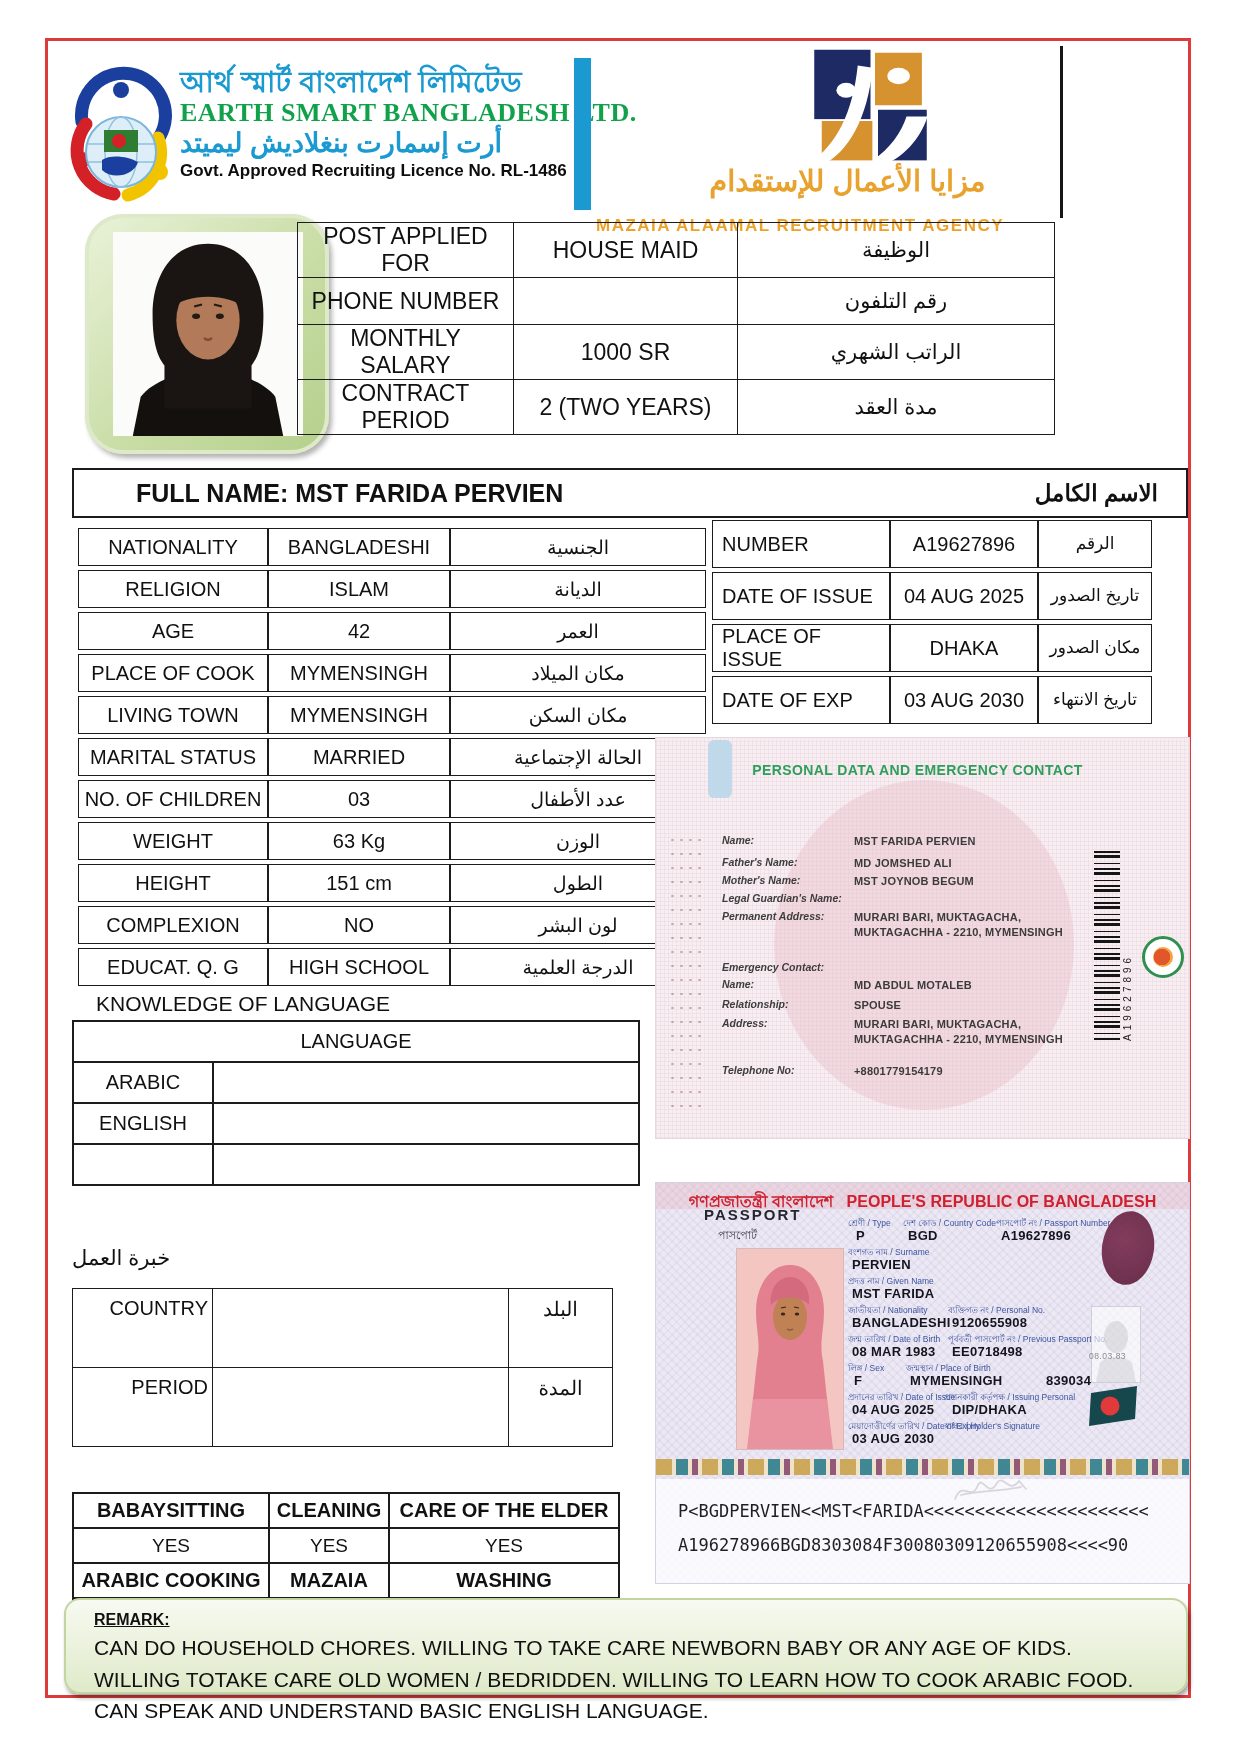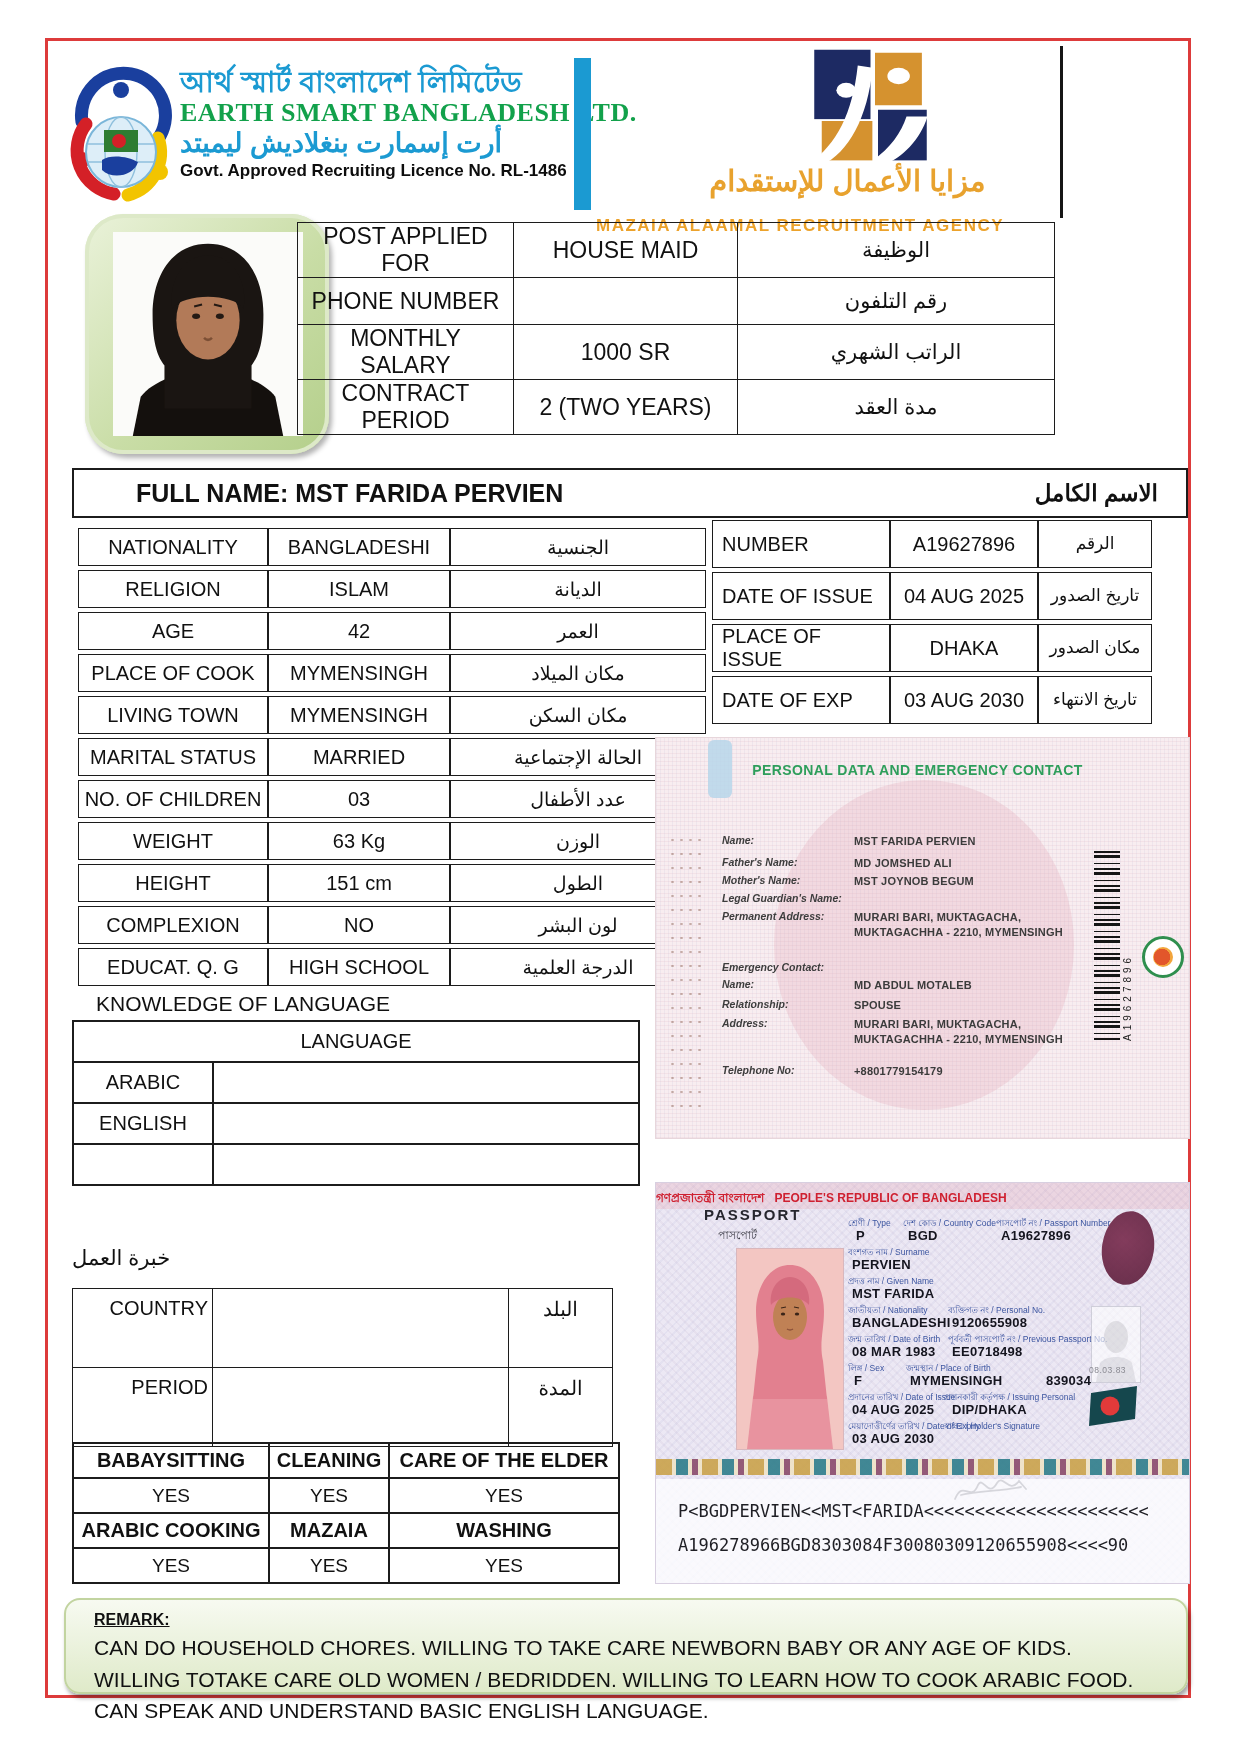--- a/index.html
+++ b/index.html
@@ -43,21 +43,21 @@
   .pass-table td{height:46px;font-size:20px;}
   .pass-table td.lbl{text-align:left;padding-left:9px;}
   .pass-table td.ar{font-size:17px;line-height:1.15;}
   .lang-title{position:absolute;left:96px;top:992px;font-size:21px;}
   .lang-table{position:absolute;left:72px;top:1020px;width:566px;table-layout:fixed;}
   .lang-table td{height:39px;font-size:20px;border-width:2px;}
   .exp-title{position:absolute;left:72px;top:1246px;width:545px;text-align:left;font-size:21px;font-weight:normal;}
   .exp-table{position:absolute;left:72px;top:1288px;width:540px;table-layout:fixed;}
   .exp-table td{height:70px;font-size:20px;vertical-align:top;padding-top:8px;}
   .exp-table td.lbl{text-align:right;padding-left:10px;}
-  .skills-table{position:absolute;left:72px;top:1442px;width:546px;table-layout:fixed;}
+  .skills-table{position:absolute;left:72px;top:1492px;width:546px;table-layout:fixed;}
   .skills-table td{height:33px;font-size:19px;border-width:2px;}
   .skills-table tr.hd td{font-weight:bold;font-size:20px;}
   
   .remark{position:absolute;left:64px;top:1598px;width:1124px;height:96px;border-radius:16px;
         background:linear-gradient(#f7faf1,#dfeac9);border:2px solid #c2d4a0;
         box-shadow:2px 4px 4px rgba(0,0,0,.35);padding:11px 28px;box-sizing:border-box;}
   .remark-title{font-size:16px;font-weight:bold;text-decoration:underline;}
   .remark-text{font-size:21px;line-height:1.5;margin-top:3px;}
   
   .pdata{position:absolute;left:655px;top:737px;width:533px;height:400px;background:#f8edf0;
@@ -81,31 +81,31 @@
   .pemblem{position:absolute;left:486px;top:198px;width:42px;height:42px;border-radius:50%;
         border:3px solid #2f8f4e;background:#fff;box-sizing:border-box;}
   .pemblem::after{content:"";position:absolute;left:8px;top:8px;width:20px;height:20px;border-radius:50%;
         background:radial-gradient(circle at 45% 50%,#e2562b 0 55%,#f2a53c 56% 80%,transparent 81%);}
   
   .bio{position:absolute;left:655px;top:1182px;width:533px;height:400px;background:#ece8f4;
         background-image:repeating-linear-gradient(45deg,rgba(150,120,160,.07) 0 2px,transparent 2px 6px),
                          repeating-linear-gradient(-45deg,rgba(120,130,190,.07) 0 2px,transparent 2px 6px);
         border:1px solid #d8cfe0;overflow:hidden;}
   .bio-redband{position:absolute;left:0;top:0;right:0;height:26px;background:rgba(230,120,130,.16);}
-  .bio-header{position:absolute;left:0;right:0;top:6px;color:#cf2030;font-weight:bold;font-size:12px;white-space:nowrap;}
+  .bio-header{position:absolute;left:0;right:0;top:6px;text-align:center;color:#cf2030;font-weight:bold;font-size:16px;white-space:nowrap;}
   .bio-passport{position:absolute;left:48px;top:23px;font-size:15px;letter-spacing:2px;color:#26262e;font-weight:bold;}
   .bio-passport-bn{position:absolute;left:62px;top:44px;font-size:11px;color:#3a3a44;}
   .bio-photo{position:absolute;left:80px;top:65px;width:106px;height:200px;border:1px solid #d8b7bd;}
   .bl{position:absolute;font-size:8.5px;color:#3c55a0;white-space:nowrap;}
   .bv{position:absolute;font-size:13px;font-weight:bold;color:#14141e;white-space:nowrap;letter-spacing:.3px;}
   .bio-oval{position:absolute;left:446px;top:28px;width:52px;height:74px;border-radius:50%;
         background:radial-gradient(circle at 40% 40%,#7a2d4f,#5c1f3c);transform:rotate(8deg);opacity:.92;}
   .bio-ghost{position:absolute;left:435px;top:123px;width:48px;height:75px;background:rgba(255,255,255,.6);
         border:1px solid rgba(150,150,170,.4);}
-  .bio-ghost-date{position:absolute;left:433px;top:182px;font-size:8.5px;color:#8a8a92;letter-spacing:.5px;}
+  .bio-ghost-date{position:absolute;left:433px;top:168px;font-size:8.5px;color:#8a8a92;letter-spacing:.5px;}
   .bio-flag{position:absolute;left:433px;top:203px;width:50px;height:40px;}
   .bio-band{position:absolute;left:0;right:0;top:276px;height:16px;
         background:repeating-linear-gradient(90deg,#caa24a 0 16px,#efe3c6 16px 20px,#2e7d8a 20px 32px,#efe3c6 32px 36px,#8a4a6a 36px 42px,#efe3c6 42px 46px);opacity:.9;}
   .bio-mrz-strip{position:absolute;left:0;right:0;top:296px;height:104px;background:rgba(252,252,255,.82);}
   .mrz{position:absolute;left:22px;font-family:"DejaVu Sans Mono","Liberation Mono",monospace;
         font-size:17px;color:#1e1e24;white-space:pre;}
   .bio-sign{position:absolute;left:295px;top:288px;width:80px;height:38px;}
 </style>
 </head>
 <body>

